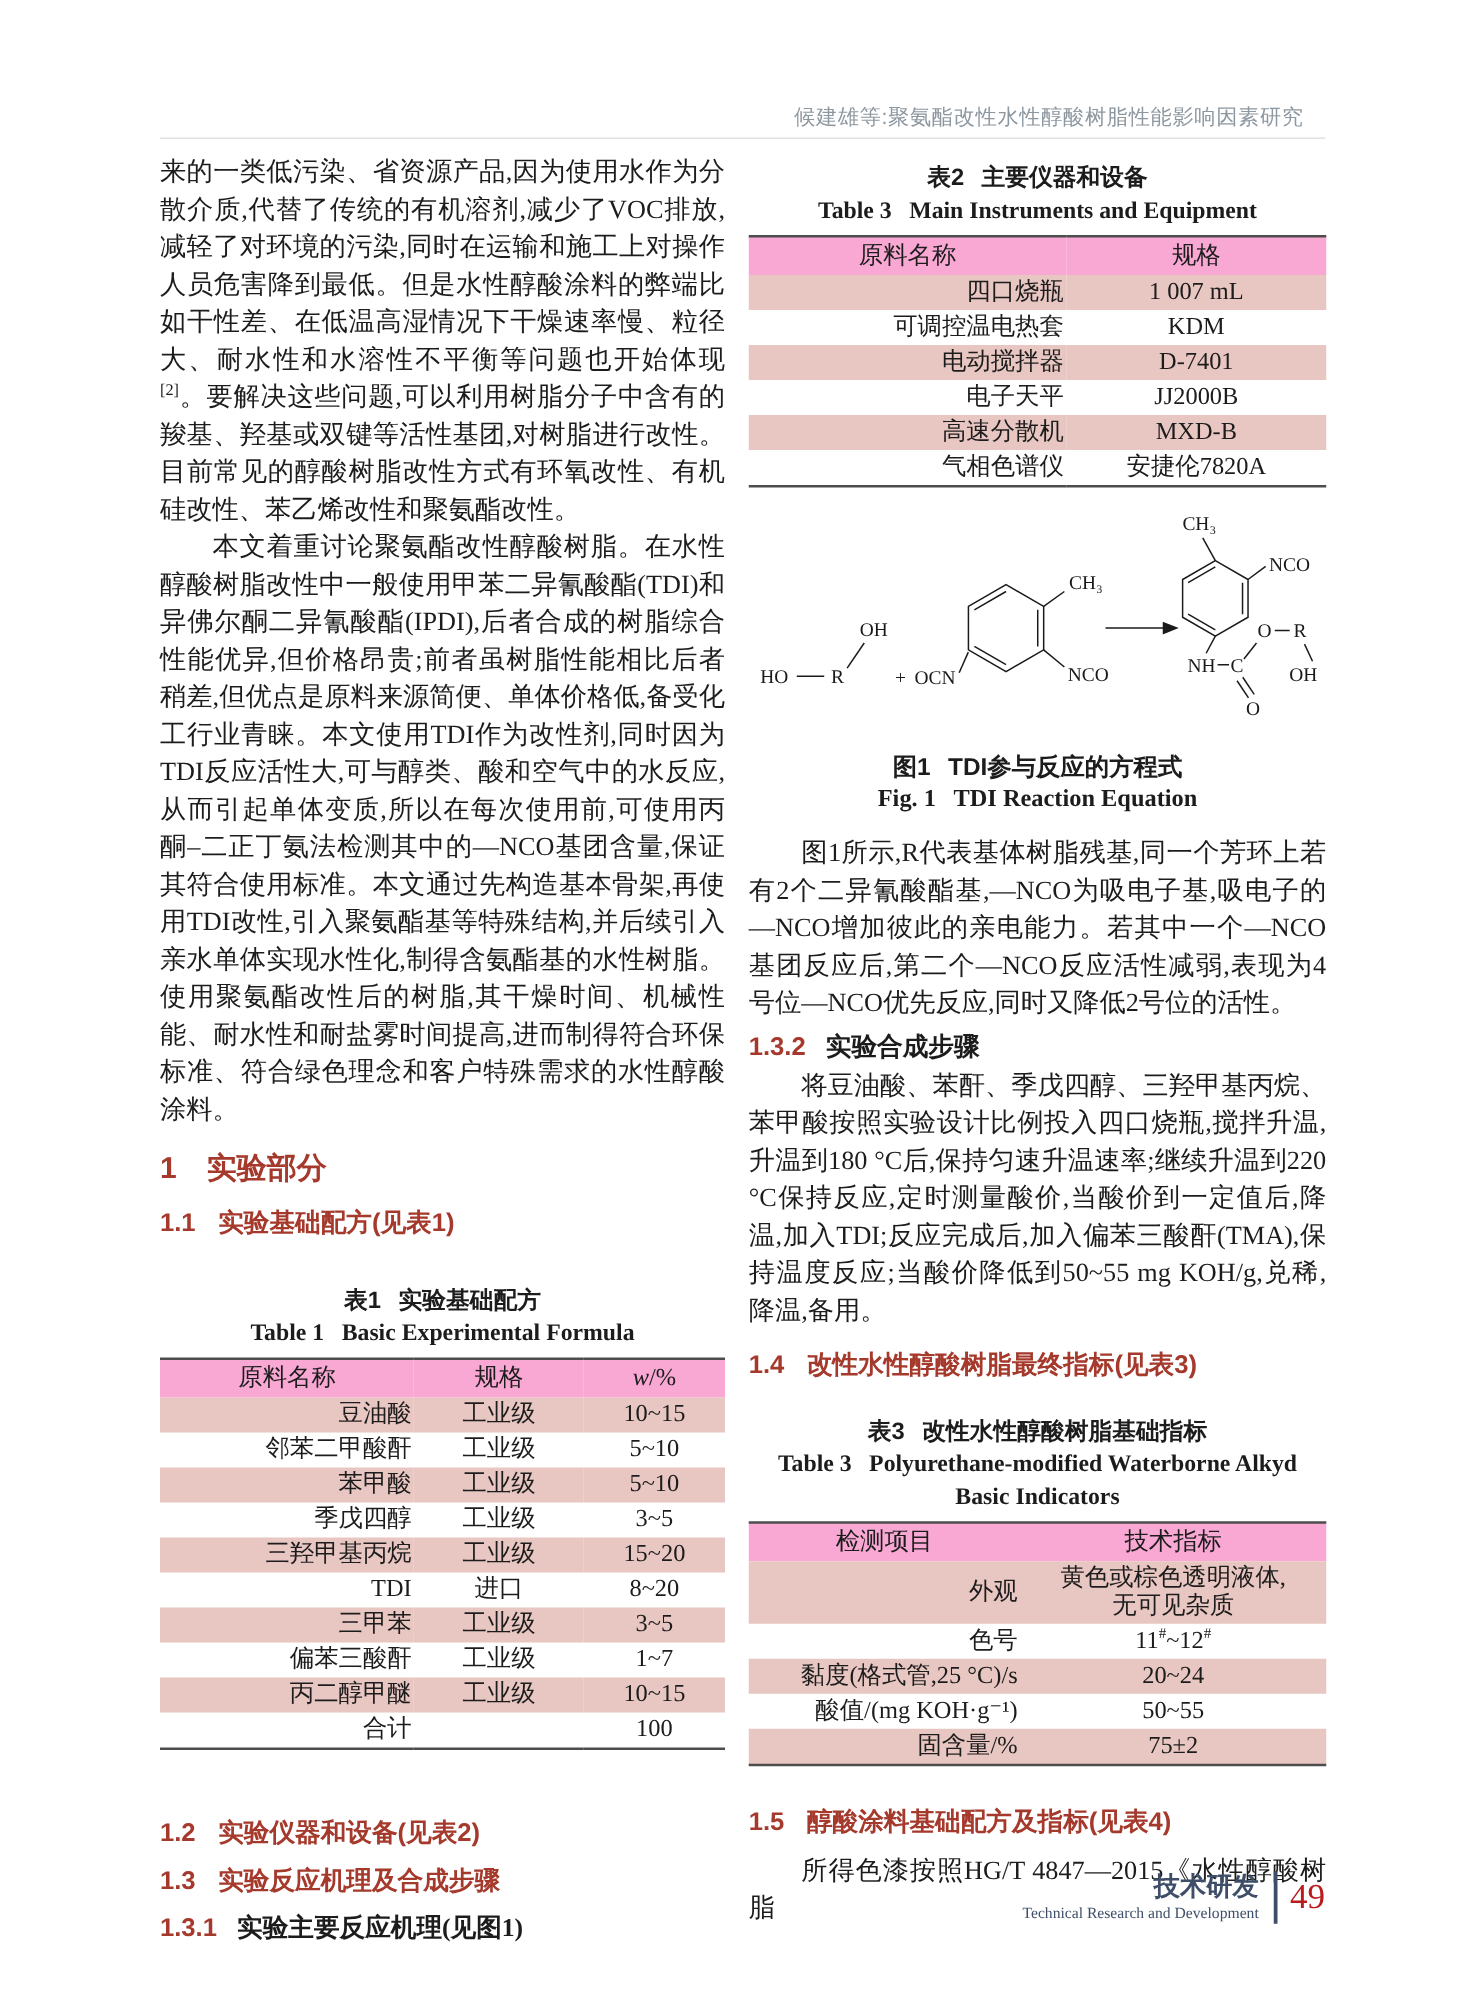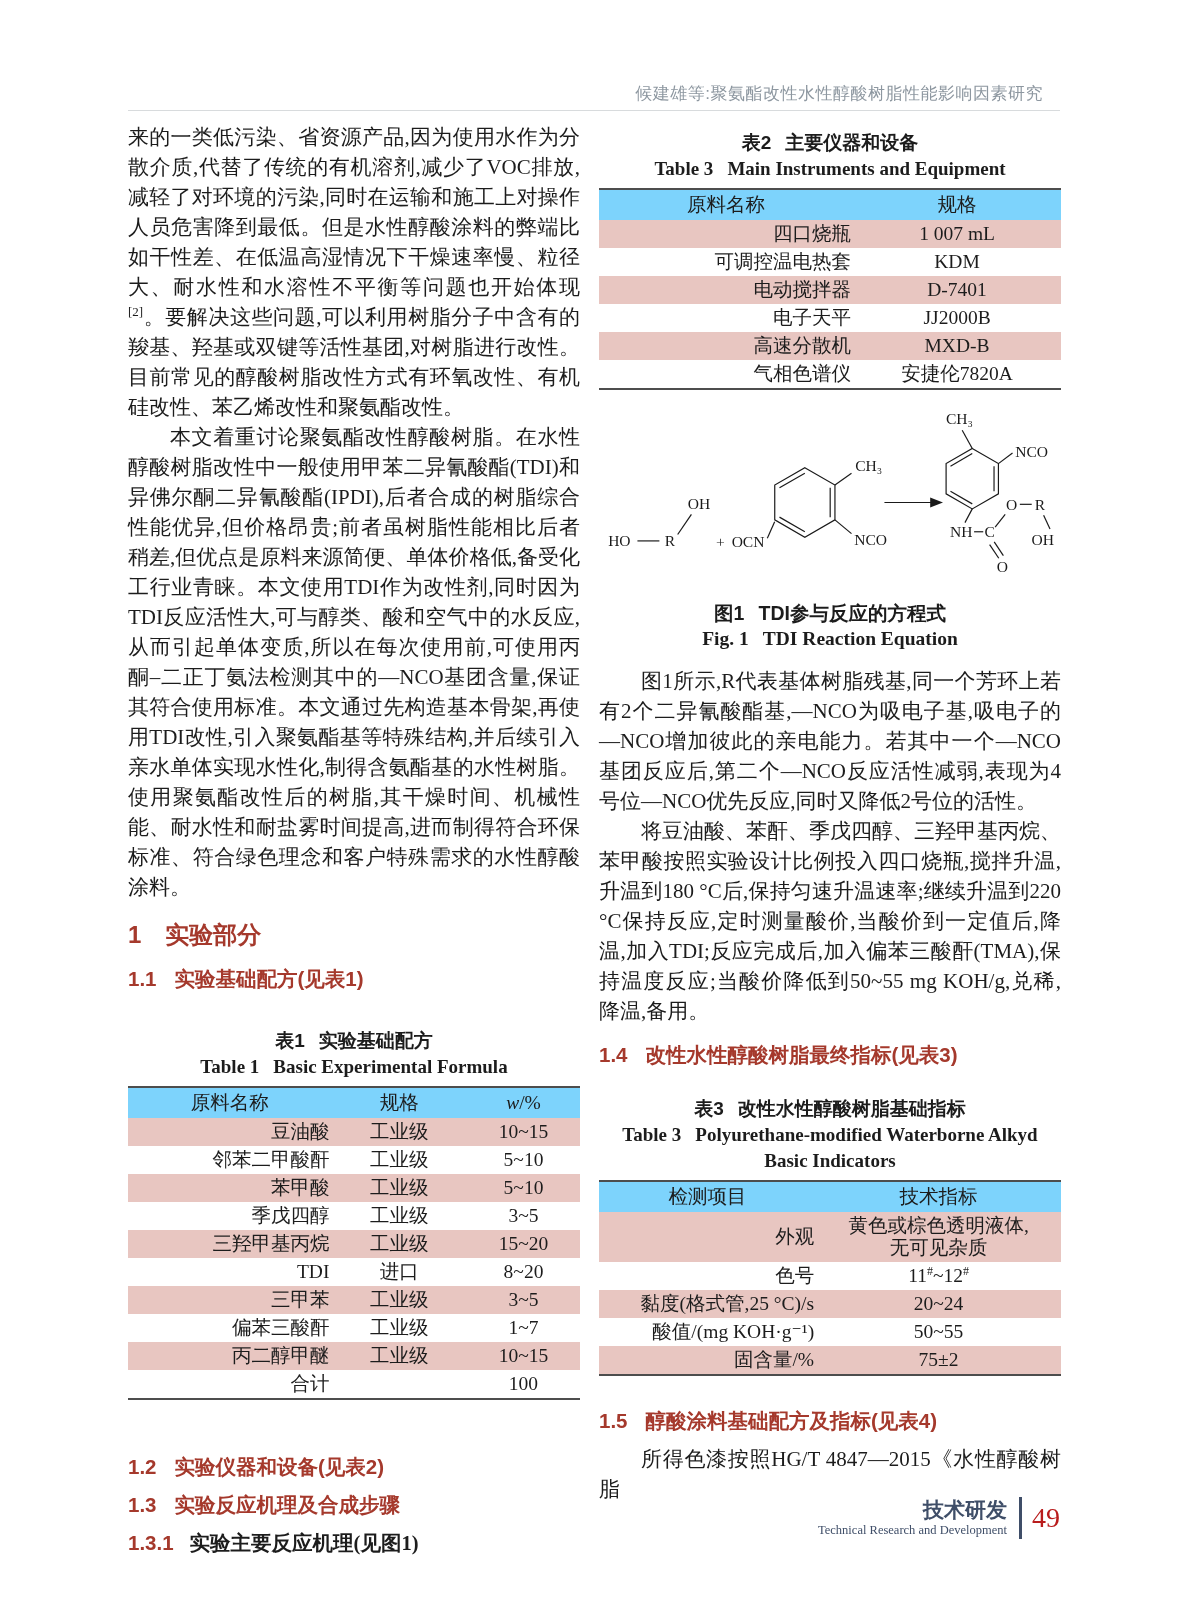--- a/index.html
+++ b/index.html
@@ -31,21 +31,21 @@
   
   .tbl-block{margin-top:34px;}
   .tbl-title-cn{text-align:center;font-family:"Liberation Sans","DejaVu Sans",sans-serif;
                 font-weight:bold;font-size:19px;line-height:26px;}
   .tbl-title-en{text-align:center;font-weight:bold;font-size:19px;line-height:26px;}
   .tbl-title-cn .gap,.tbl-title-en .gap{margin-left:14px;}
   
   table{width:100%;border-collapse:collapse;margin-top:6px;
         border-top:2px solid #4d4d4d;border-bottom:2px solid #4d4d4d;
         font-size:19.5px;line-height:22px;}
-  th{background:#7dd3fc;font-weight:normal;padding:4px 2px;text-align:center;}
+  th{background:#f9a8d4;font-weight:normal;padding:4px 2px;text-align:center;}
   td{padding:3px 2px;text-align:center;}
   tr:nth-child(even) td{background:#e8c6c1;}
   .c-left{text-align:right;padding-left:40px;}
   .t1 .w1{width:45%;} .t1 .w2{width:30%;} .t1 .w3{width:25%;}
   .t2 .w1{width:55%;} .t2 .w2{width:45%;}
   .t3 .w1{width:47%;} .t3 .w2{width:53%;}
   .preline{white-space:pre-line;}
   td sup{font-size:12px;line-height:0;}
   
   .figure{margin-top:10px;}
@@ -231,20 +231,21 @@
         <line class="mol-line" x1="460" y1="114" x2="473" y2="114"></line>
         <text class="mol-text" x="482" y="120" text-anchor="middle">R</text>
         <line class="mol-line" x1="486" y1="126" x2="493" y2="141"></line>
         <text class="mol-text" x="485" y="158" text-anchor="middle">OH</text>
       </svg>
       <div class="fig-caption-cn"><span>图1</span><span class="gap">TDI参与反应的方程式</span></div>
       <div class="fig-caption-en"><span>Fig. 1</span><span class="gap">TDI Reaction Equation</span></div>
     </div>
 
     <p class="body indent" style="margin-top:14px;">图1所示,R代表基体树脂残基,同一个芳环上若有2个二异氰酸酯基,—NCO为吸电子基,吸电子的—NCO增加彼此的亲电能力。若其中一个—NCO基团反应后,第二个—NCO反应活性减弱,表现为4号位—NCO优先反应,同时又降低2号位的活性。</p>
+    <h4 class="h-sub3" style="margin-top:6px;"><span class="num">1.3.2</span><span class="t">实验合成步骤</span></h4>
     <p class="body indent">将豆油酸、苯酐、季戊四醇、三羟甲基丙烷、苯甲酸按照实验设计比例投入四口烧瓶,搅拌升温,升温到180 °C后,保持匀速升温速率;继续升温到220 °C保持反应,定时测量酸价,当酸价到一定值后,降温,加入TDI;反应完成后,加入偏苯三酸酐(TMA),保持温度反应;当酸价降低到50~55 mg KOH/g,兑稀,降温,备用。</p>
 
     <h3 class="h-sub" style="margin-top:14px;"><span class="num">1.4</span><span>改性水性醇酸树脂最终指标(见表3)</span></h3>
 
     <div class="tbl-block" style="margin-top:26px;">
       <div class="tbl-title-cn"><span>表3</span><span class="gap">改性水性醇酸树脂基础指标</span></div>
       <div class="tbl-title-en"><span>Table 3</span><span class="gap">Polyurethane-modified Waterborne Alkyd Basic Indicators</span></div>
       <table class="t3">
         <tbody>
             <tr>

